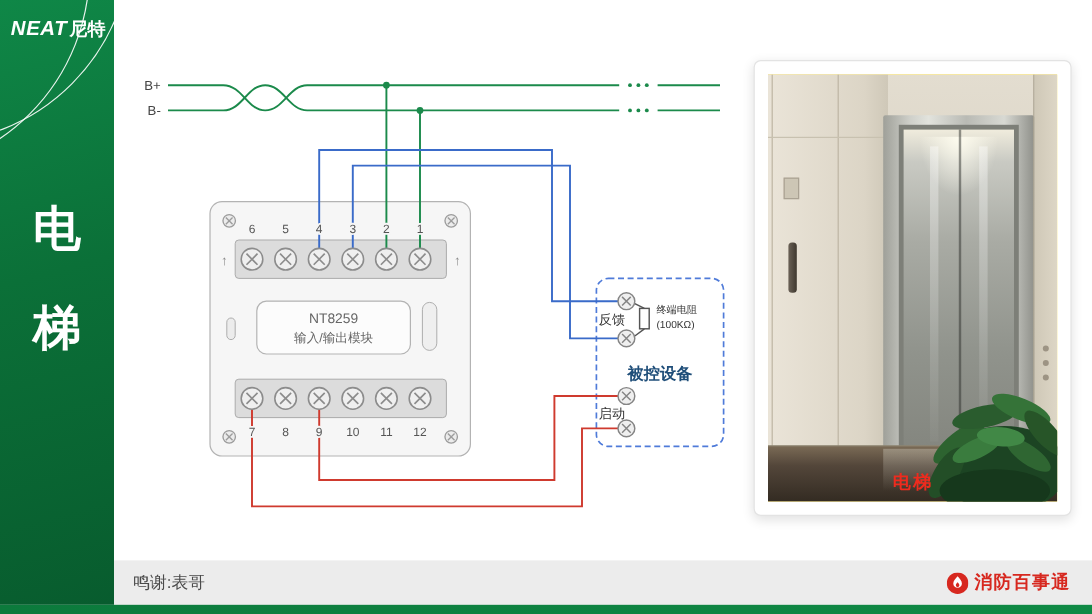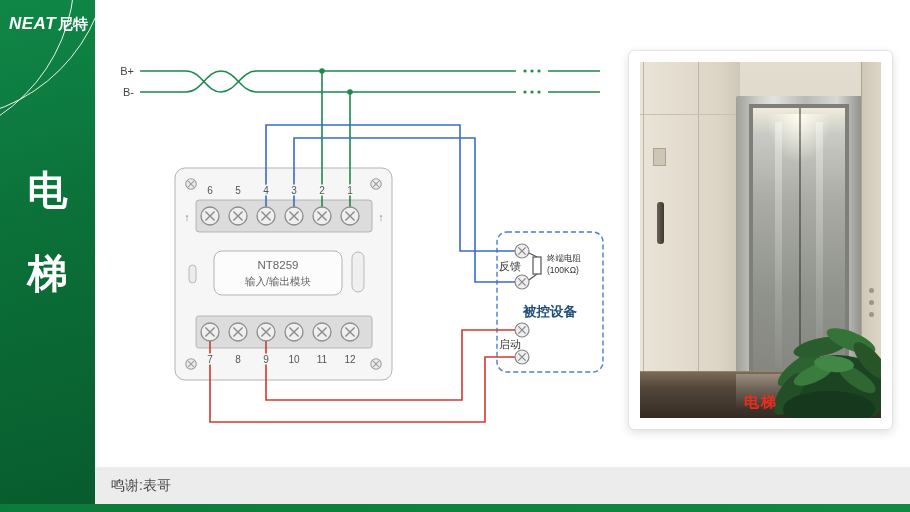--- a/index.html
+++ b/index.html
@@ -260,16 +260,24 @@
         <ellipse cx="98" cy="80" rx="22" ry="8" fill="#2f6632" transform="rotate(35 98 80)"></ellipse>
         <ellipse cx="75" cy="65" rx="20" ry="8" fill="#418846" transform="rotate(5 75 65)"></ellipse>
         <ellipse cx="70" cy="110" rx="46" ry="18" fill="#16381c"></ellipse>
       </svg>
       <div class="ph-label">电梯</div>
     </div>
   </div>
 
   <div class="footer">
     <span class="credit">鸣谢:表哥</span>
+    <span class="footer-logo">
+      <svg width="18" height="18" viewBox="0 0 18 18">
+        <circle cx="9" cy="9" r="9" fill="#d7281f"></circle>
+        <path d="M9 3.2c1.7 2.2 3.6 3.6 3.6 6a3.6 3.6 0 1 1-7.2 0C5.4 6.8 7.3 5.4 9 3.2z" fill="#fff"></path>
+        <path d="M9 8.2c.8 1 1.5 1.6 1.5 2.6a1.5 1.5 0 1 1-3 0c0-1 .7-1.6 1.5-2.6z" fill="#d7281f"></path>
+      </svg>
+      <span class="footer-brand">消防百事通</span>
+    </span>
   </div>
   <div class="bottom-strip"></div>
 
 </div>
 
 </body></html>

